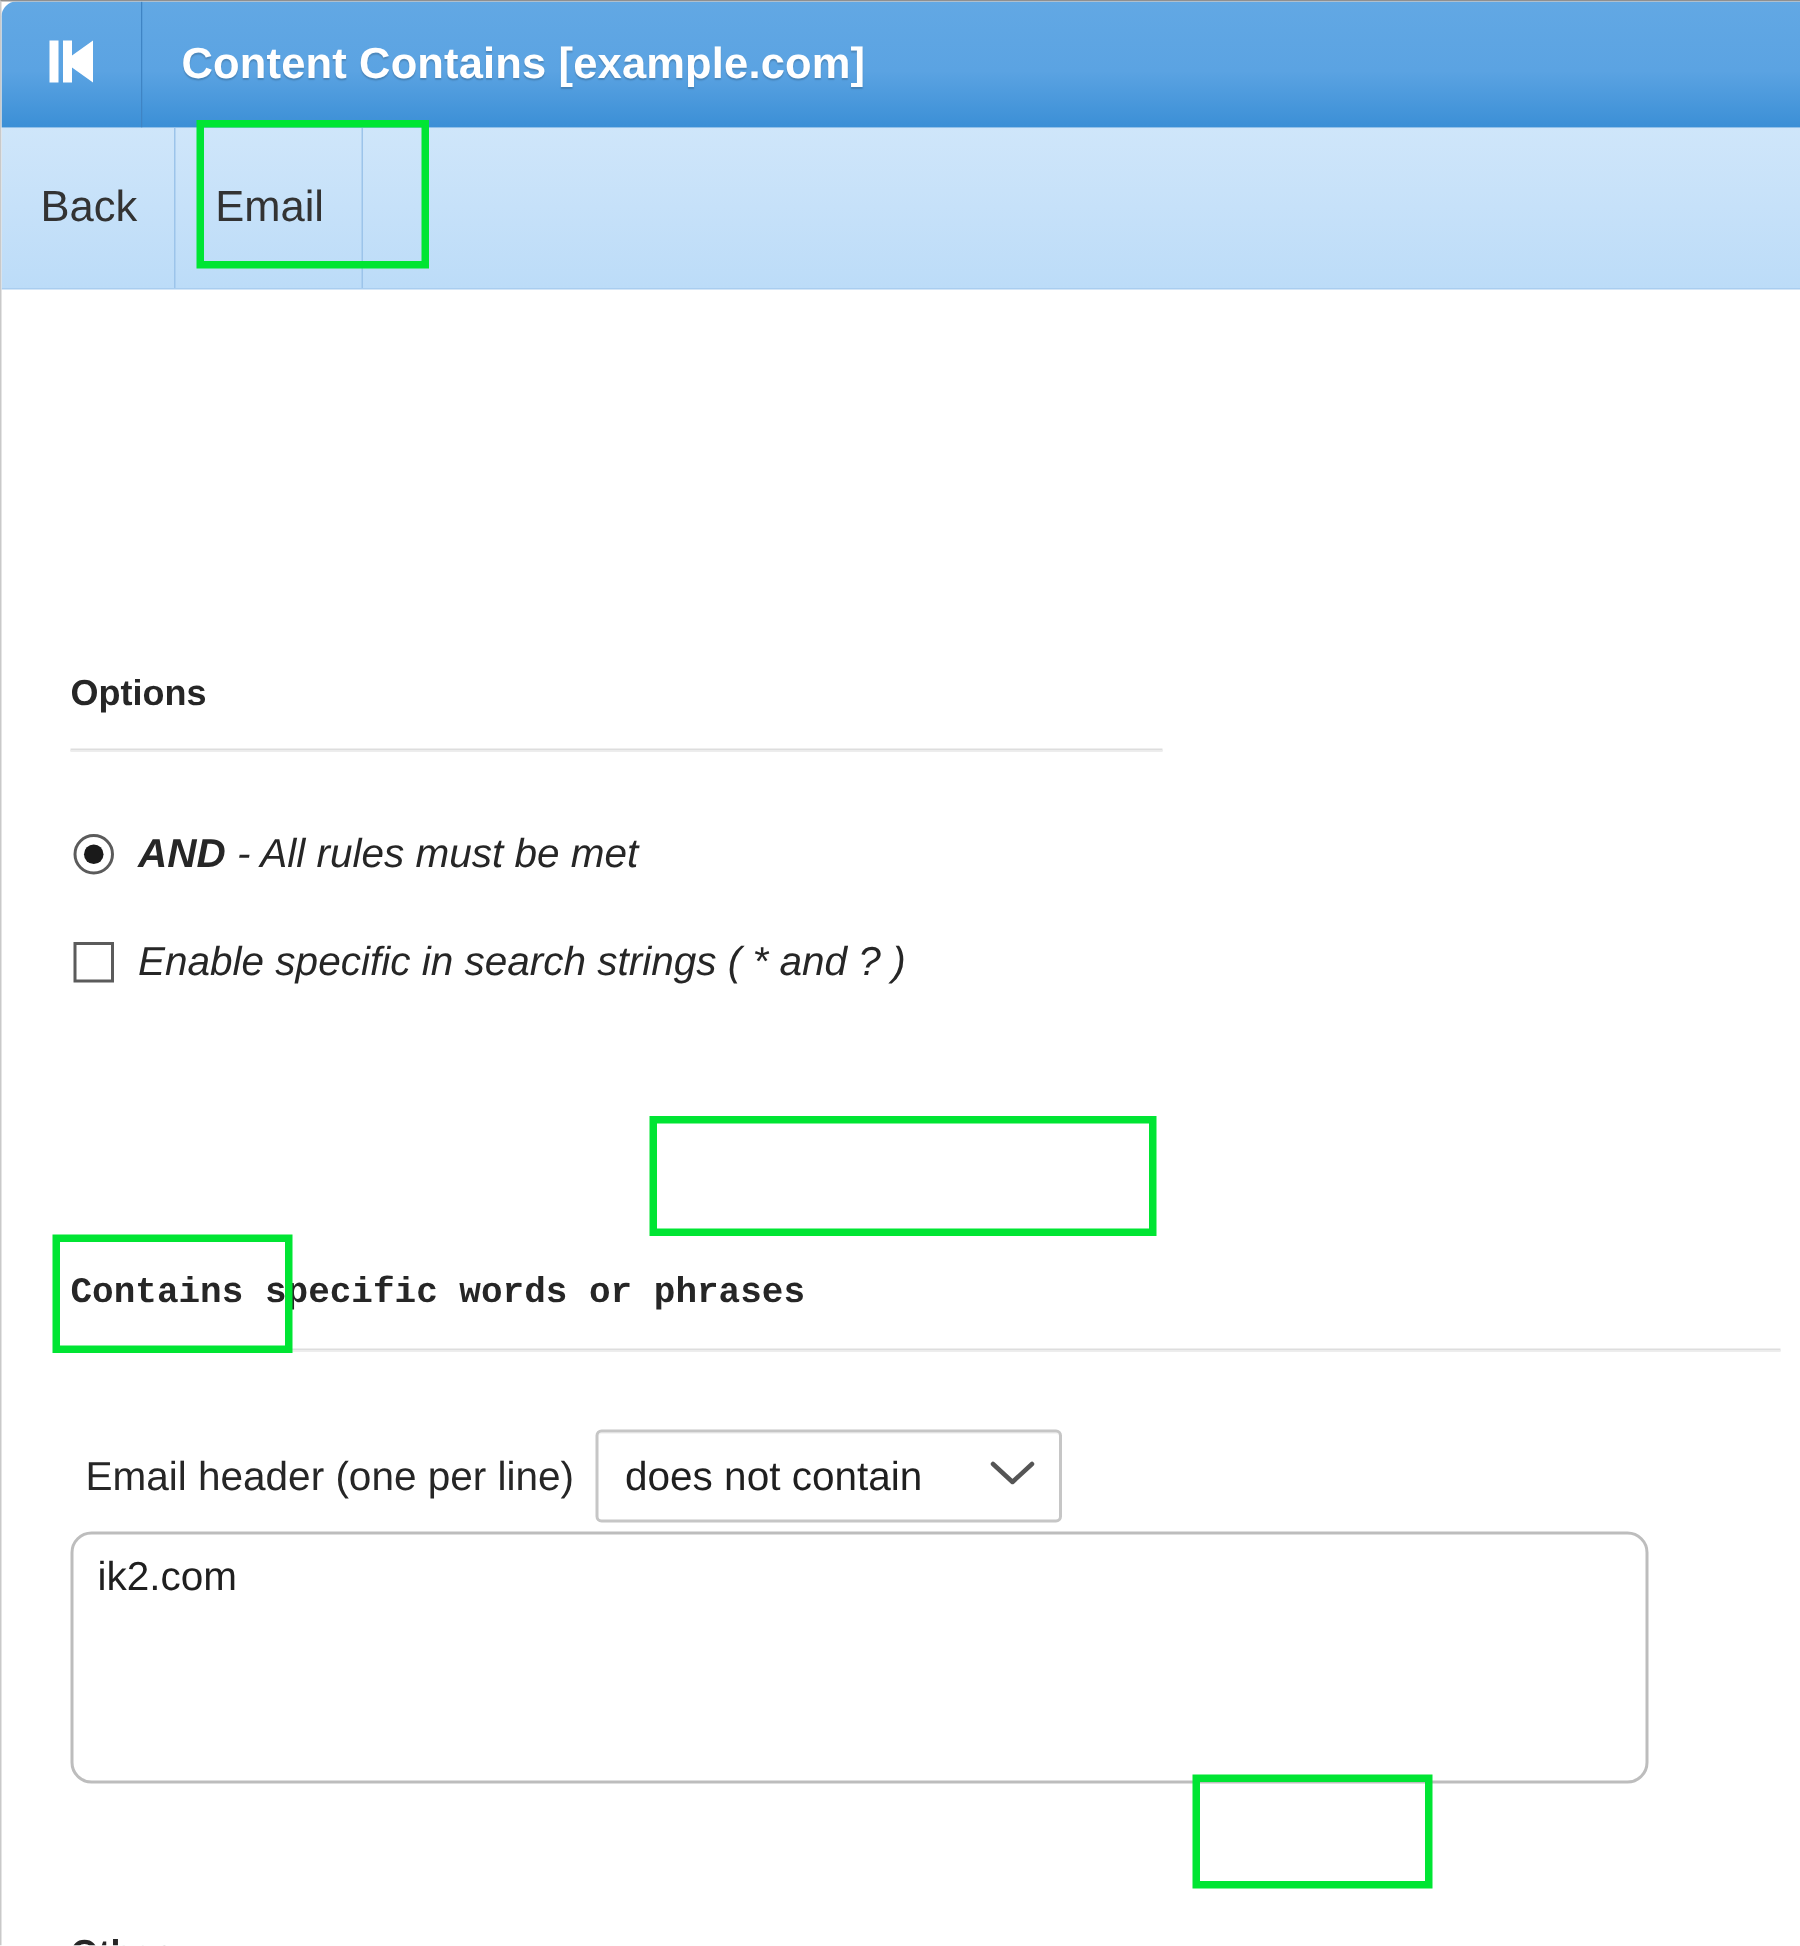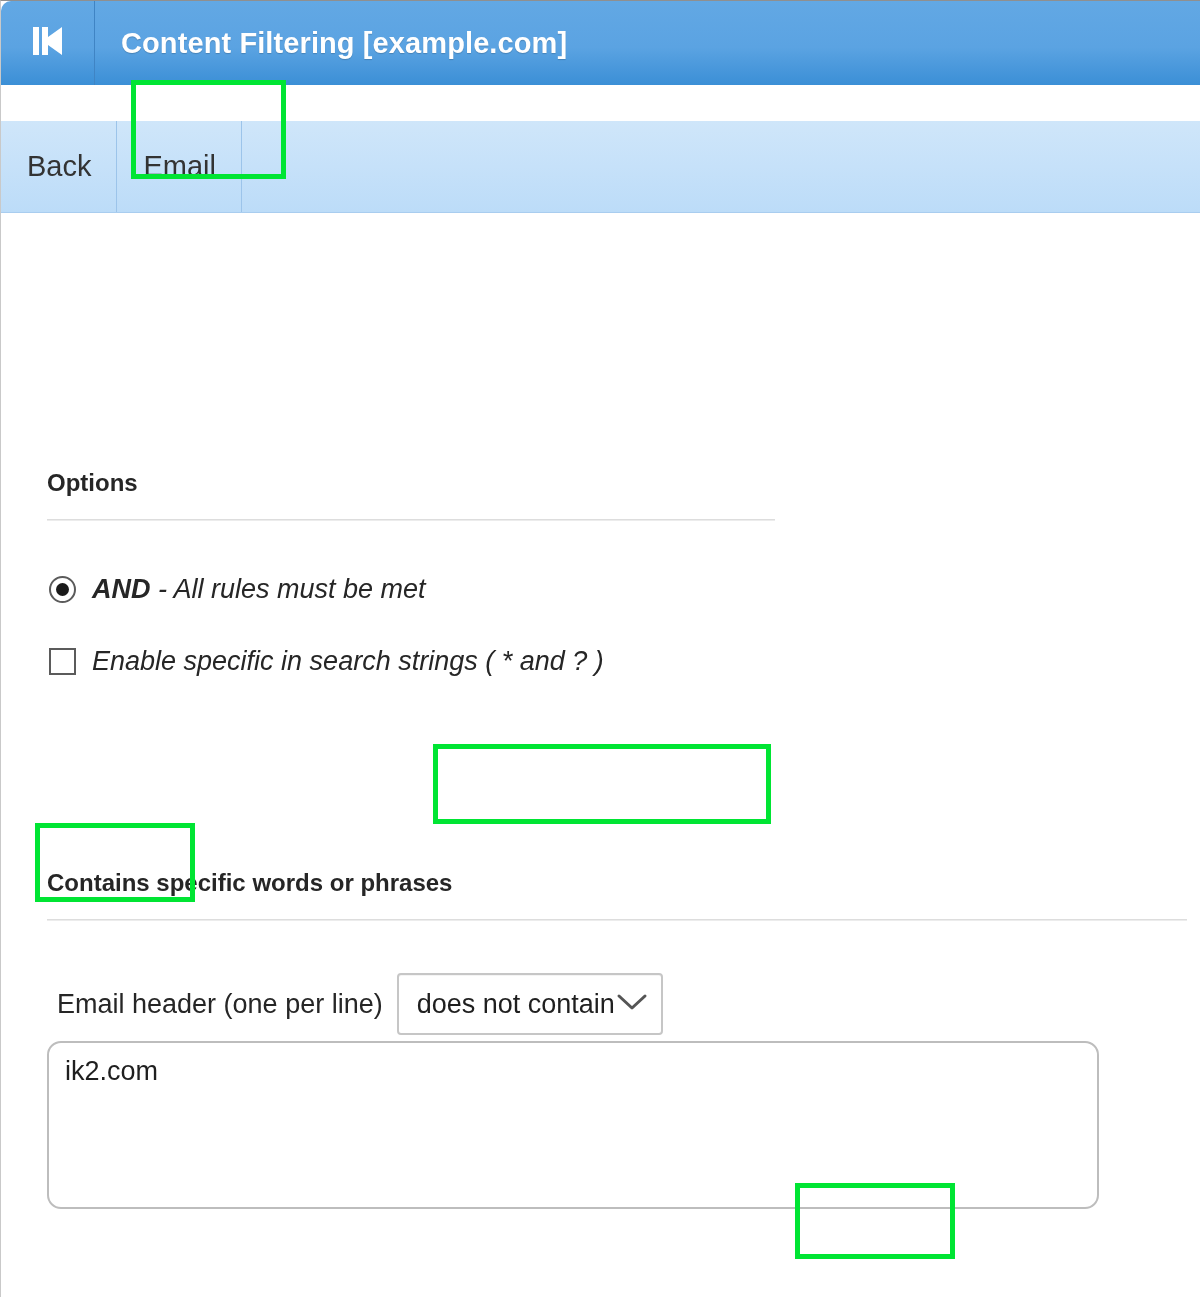--- a/index.html
+++ b/index.html
@@ -53,26 +53,25 @@
     font-size: 29px;
     font-weight: bold;
     letter-spacing: 0.1px;
     padding-left: 26px;
     text-shadow: 0 1px 1px rgba(0,0,0,0.18);
     white-space: nowrap;
   }
 
   
   .toolbar {
-    height: 92px;
+    height: 108px;
     background: linear-gradient(to bottom, #cfe6fa 0%, #c6e1f9 50%, #bcdcf8 100%);
     display: flex;
     align-items: stretch;
     border-bottom: 1px solid #a9cdef;
-    margin-top: 36px;
   }
   .toolbar-btn {
     display: flex;
     align-items: center;
     justify-content: center;
     padding: 0 26px;
     font-size: 29px;
     color: #333333;
     cursor: pointer;
     position: relative;
@@ -150,38 +149,38 @@
     flex: none;
   }
   .opt-label {
     font-size: 27px;
     color: #262626;
     white-space: nowrap;
   }
   .opt-label b { font-weight: bold; }
 
   
-  .sec-contains { position: absolute; left: 46px; top: 656px; }
+  .sec-contains { position: absolute; left: 46px; top: 656px; font-family: Liberation Mono, monospace; }
   .sec-contains .divider-wrap { position: absolute; left: 0; top: 50px; width: 1140px; }
 
   .field-row {
     position: absolute;
     left: 56px;
     top: 760px;
     display: flex;
     align-items: center;
   }
   .field-label {
     font-size: 27px;
     color: #262626;
     white-space: nowrap;
   }
   .select-plain {
     margin-left: 14px;
-    width: 266px;
+    width: 311px;
     height: 62px;
     background: #ffffff;
     border: 2px solid #c6c6c6;
     border-radius: 4px;
     box-shadow: inset 0 1px 0 #f4f4f4;
     display: flex;
     align-items: center;
     padding: 0 14px 0 18px;
     cursor: pointer;
   }
@@ -232,21 +231,21 @@
 
   <div class="titlebar">
     <div class="titlebar-backbtn">
       <span class="back-icon">
         <svg width="40" height="36" viewBox="0 0 40 36" aria-hidden="true">
           <rect x="5" y="4" width="6" height="28" fill="#ffffff"></rect>
           <path d="M34 4 L34 32 L20 22 L20 32 L14 32 L14 4 L20 4 L20 14 Z" fill="#ffffff"></path>
         </svg>
       </span>
     </div>
-    <div class="titlebar-title">Content Filtering [example.com]</div>
+    <div class="titlebar-title">Content Contains [example.com]</div>
   </div>
 
   <div class="toolbar">
     <div class="toolbar-btn sep-right">
       <span>Back</span>
     </div>
     <div class="toolbar-btn sep-right">
       <span>Email</span>
     </div>
     <div class="toolbar-filler"></div>

